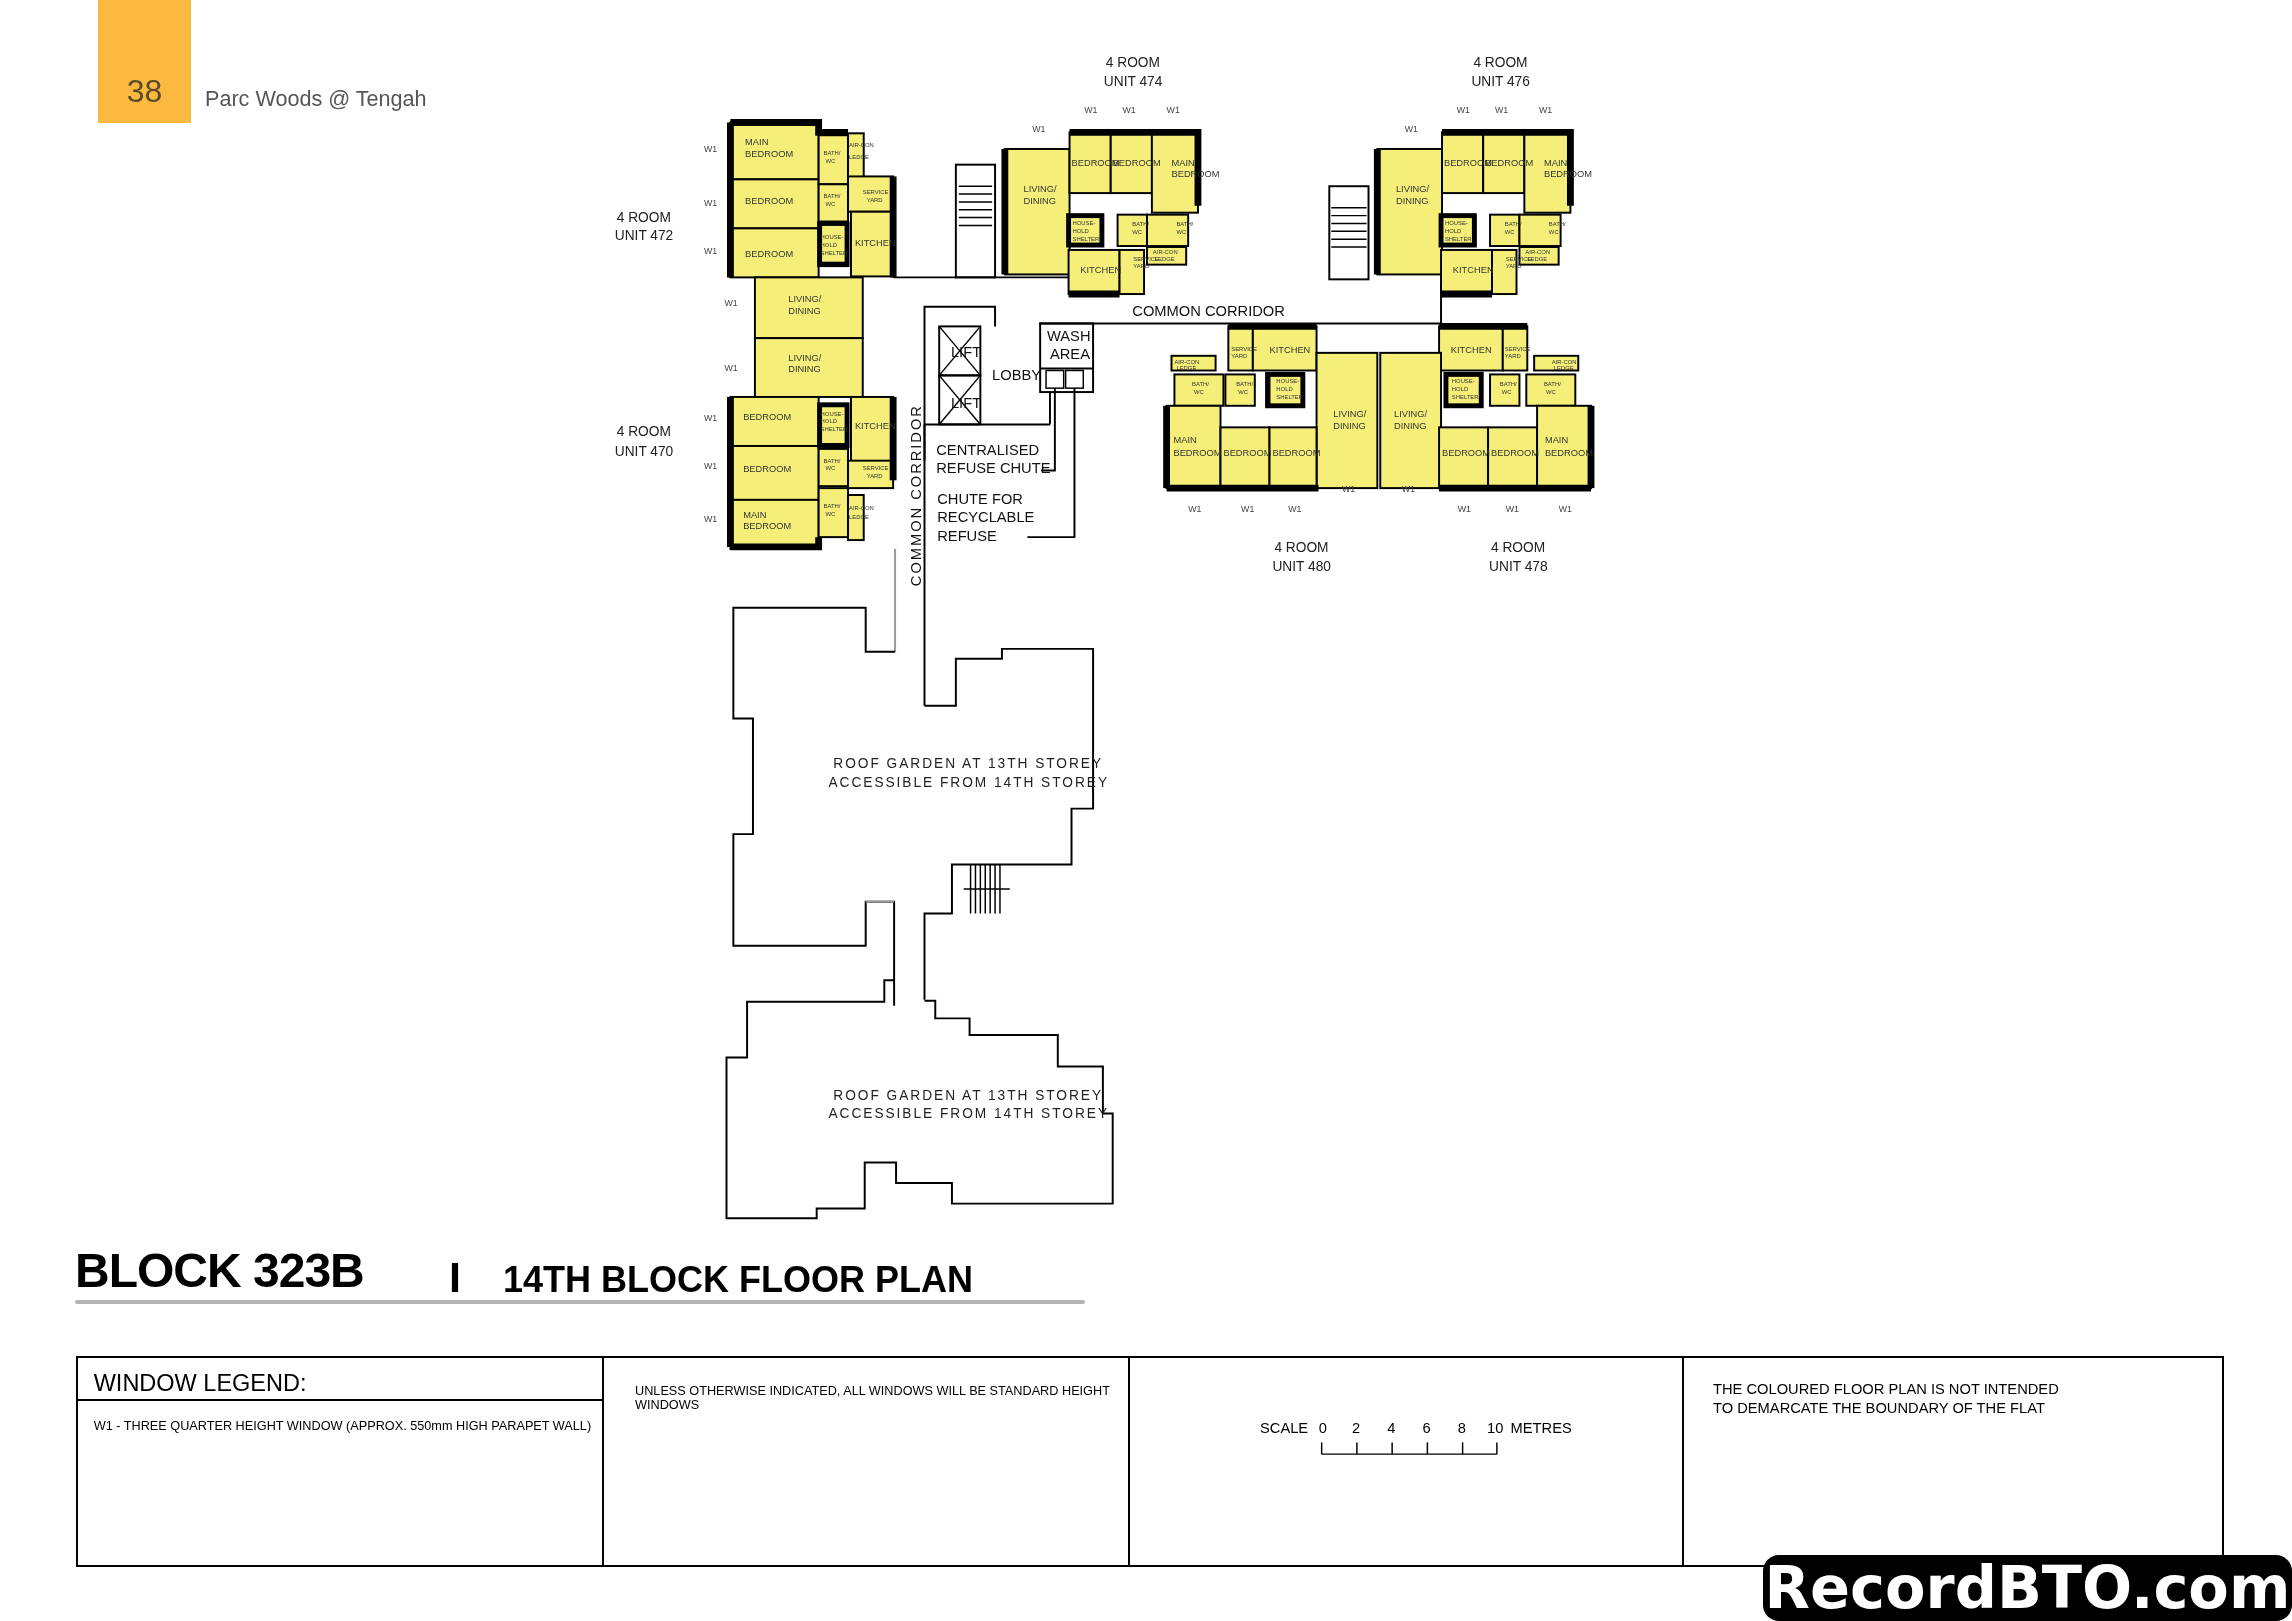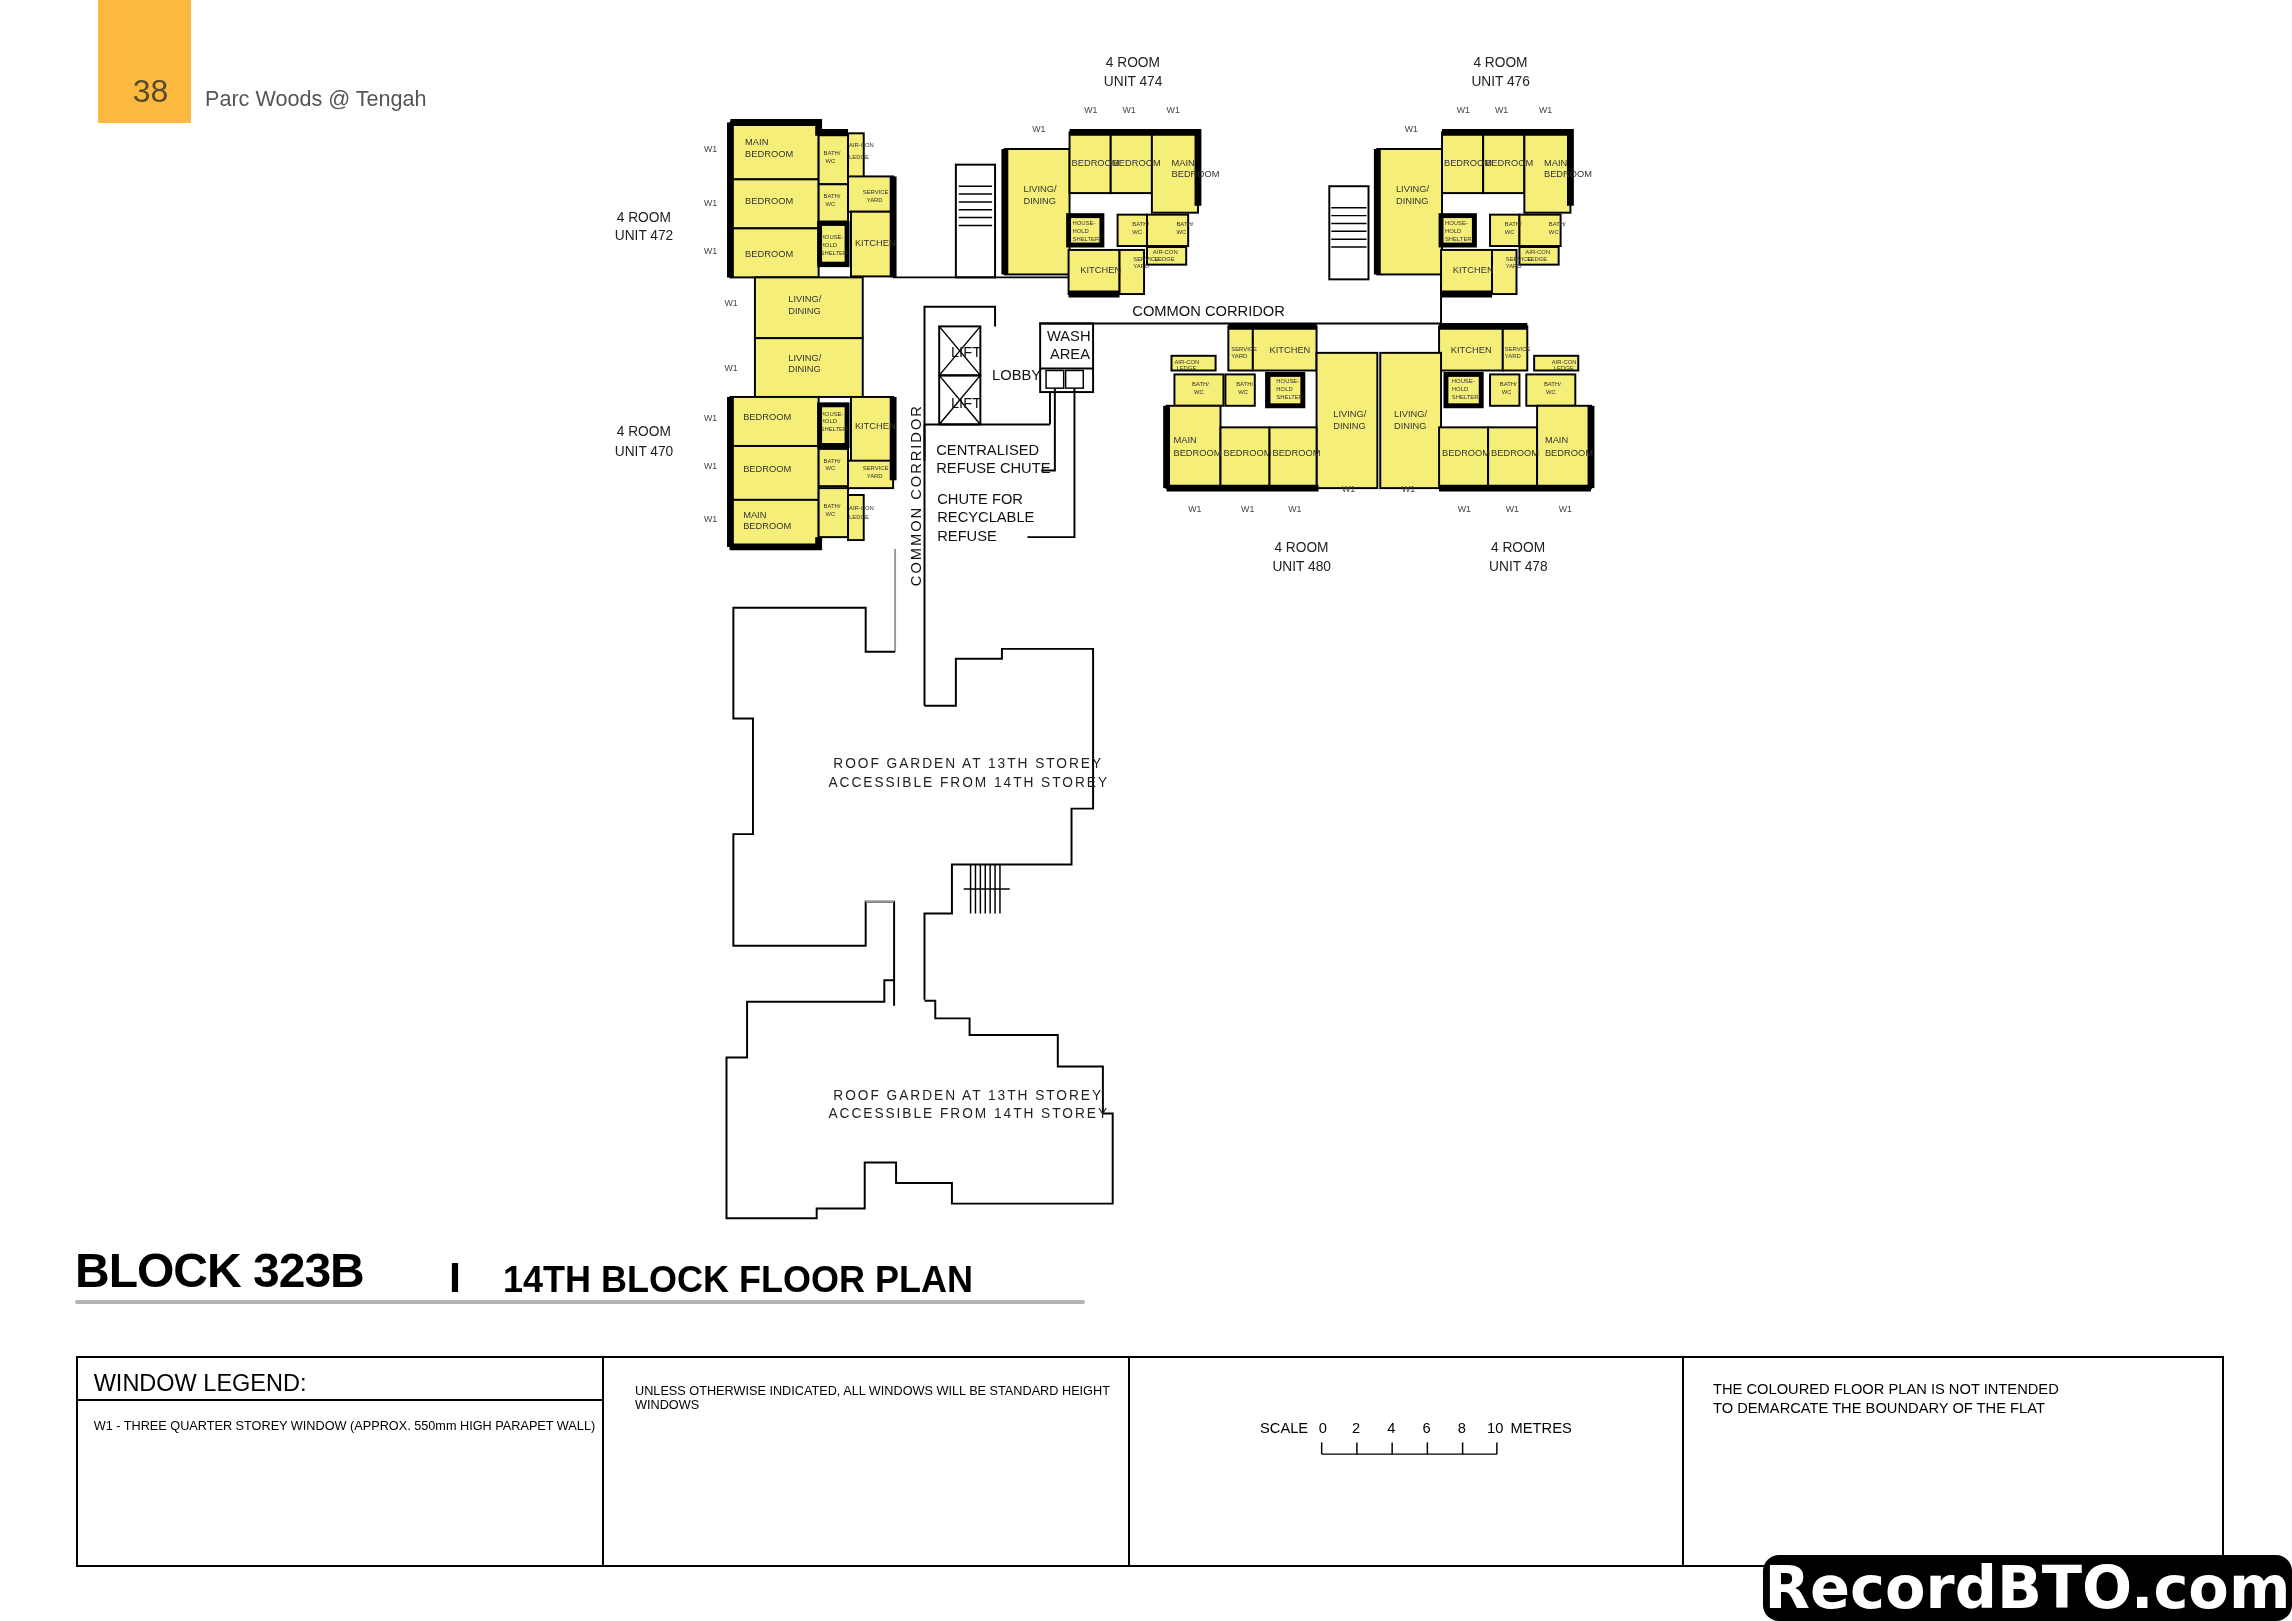--- a/index.html
+++ b/index.html
@@ -1,18 +1,18 @@
 <!DOCTYPE html>
 <html><head>
 <meta charset="utf-8">
 <style>
   html, body { margin:0; padding:0; background:#ffffff; }
   body { width:2293px; height:1621px; position:relative; overflow:hidden; font-family:"Liberation Sans", sans-serif; }
   .page-tab { position:absolute; left:98px; top:0; width:93px; height:123px; background:#fbb940; }
-  .page-num { position:absolute; left:98px; top:73px; width:93px; text-align:center; font-size:32px; color:#5a4a2a;margin-left:6px; }
+  .page-num { position:absolute; left:98px; top:73px; width:93px; text-align:center; font-size:32px; color:#5a4a2a; }
   .doc-title { position:absolute; left:205px; top:86px; font-size:21.6px; color:#555555; }
   .plan { position:absolute; left:0; top:0; }
   .plan text { font-family:"Liberation Sans", sans-serif; }
   .block-title { position:absolute; left:75px; top:1243px; font-size:48px; font-weight:bold; color:#000; letter-spacing:-1px; }
   .sep-bar { position:absolute; left:449px; top:1253px; font-size:43px; font-weight:bold; }
   .sub-title { position:absolute; left:503px; top:1259px; font-size:36px; font-weight:bold; color:#000; }
   .title-underline { position:absolute; left:75px; top:1300px; width:1010px; height:3.9px; background:#b4b4b4; border-radius:2px; }
   .legend-table { position:absolute; left:76px; top:1356px; width:2148px; height:211px; border:2px solid #000; box-sizing:border-box; display:flex; }
   .lg-cell { border-right:2px solid #000; box-sizing:border-box; position:relative; height:100%; }
   .lg-cell:last-child { border-right:none; }
@@ -386,21 +386,21 @@
 </svg>
 
 <div class="block-title">BLOCK 323B</div>
 <div class="sep-bar">I</div>
 <div class="sub-title">14TH BLOCK FLOOR PLAN</div>
 <div class="title-underline"></div>
 
 <div class="legend-table">
   <div class="lg-cell lg-c1">
     <div class="lg-head">WINDOW LEGEND:</div>
-    <div class="lg-w1">W1  -  THREE QUARTER STOREY WINDOW (APPROX. 550mm HIGH PARAPET WALL)</div>
+    <div class="lg-w1">W1  -  THREE QUARTER HEIGHT WINDOW (APPROX. 550mm HIGH PARAPET WALL)</div>
   </div>
   <div class="lg-cell lg-c2">
     <div class="lg-note">UNLESS OTHERWISE INDICATED,  ALL WINDOWS WILL BE STANDARD HEIGHT WINDOWS</div>
   </div>
   <div class="lg-cell lg-c3">
     <svg class="scale-wrap" width="323" height="49" viewBox="0 0 330 50">
       <text x="0" y="20" class="scale-label" font-size="15" font-family="Liberation Sans, sans-serif">SCALE</text>
       <text x="60" y="20" font-size="15" font-family="Liberation Sans, sans-serif">0</text>
       <text x="94" y="20" font-size="15" font-family="Liberation Sans, sans-serif">2</text>
       <text x="130" y="20" font-size="15" font-family="Liberation Sans, sans-serif">4</text>

